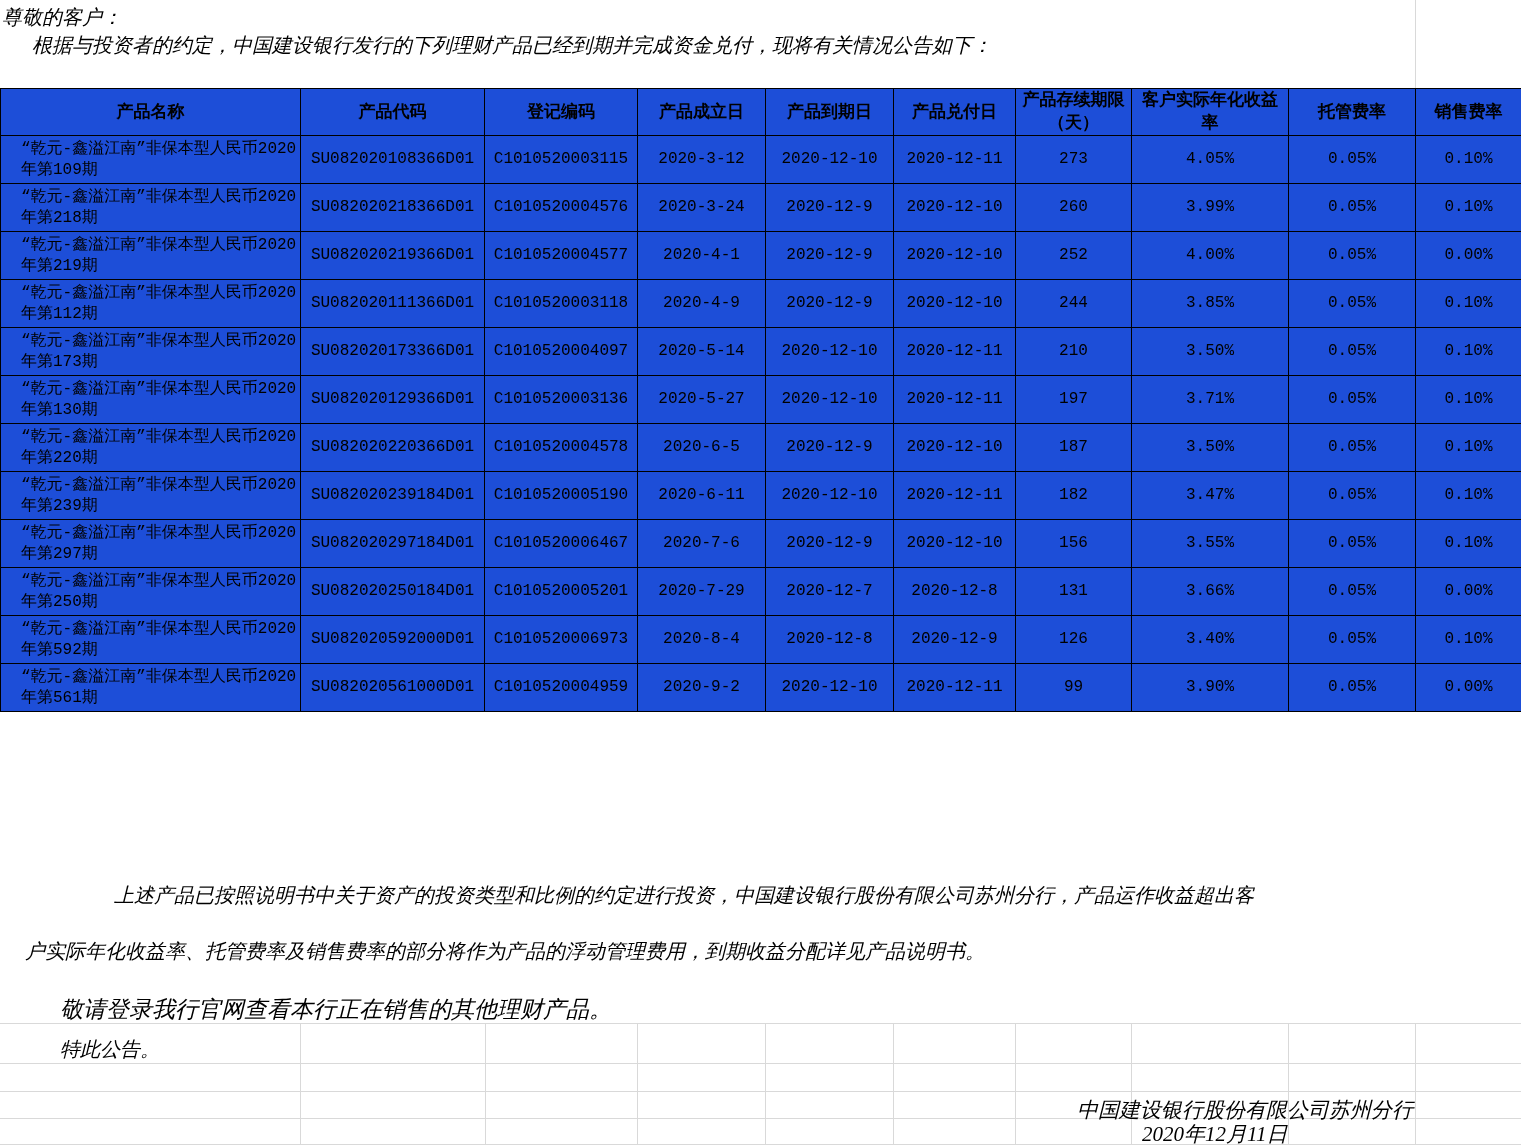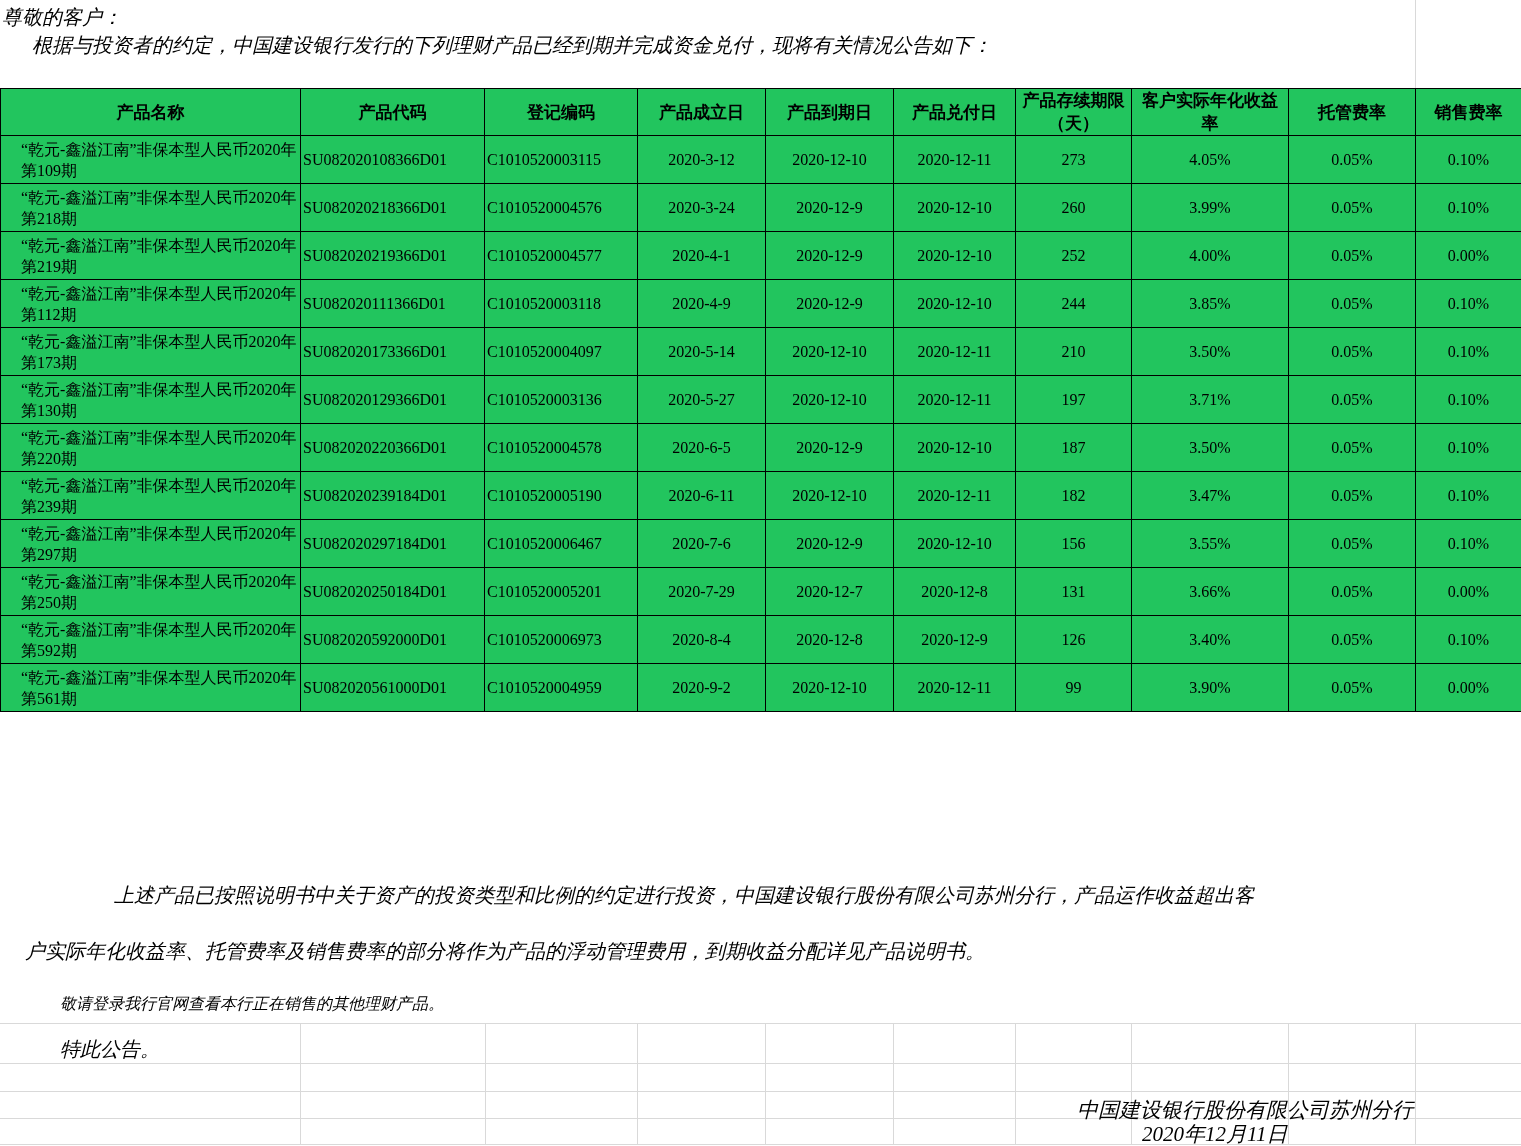--- a/index.html
+++ b/index.html
@@ -7,37 +7,37 @@
     width:1521px; height:1146px; background:#ffffff; position:relative;
     font-family:"Liberation Serif","DejaVu Serif",serif; color:#000;
     overflow:hidden;
   }
   .abs { position:absolute; white-space:nowrap;font-style:italic; }
   #salutation { left:2px; top:4px; font-size:20px; }
   #intro-line { left:32px; top:32px; font-size:20px; }
 
   table#products {
     position:absolute; left:0; top:88px; width:1521px;
-    border-collapse:collapse; table-layout:fixed; background:#22c55e; z-index:2;
+    border-collapse:collapse; table-layout:fixed; background:#1d4ed8; z-index:2;font-family:Liberation Mono, monospace;
   }
   th,td { border:1px solid #000; overflow:hidden; }
   th {
     font-size:17px; font-weight:bold; height:46px; text-align:center;
     vertical-align:middle; padding:0 3px; line-height:23px; white-space:normal;
   }
   td {
     font-size:16px; height:47px; text-align:center; vertical-align:middle;
     padding:0 2px; line-height:21px;
   }
   td.c0 { text-align:left; padding:0 1px 0 20px; white-space:normal; }
-  td.c1, td.c2 { text-align:left; padding-left:2px; white-space:nowrap; }
+  td.c1, td.c2 { text-align:center; padding-left:2px; white-space:nowrap; }
 
   #para1 { left:0; top:882; font-size:20px; }
   #para2 { left:0; top:938px; font-size:20px;margin-left:25px; }
-  #para3 { left:60px; top:994px; font-size:16px; }
+  #para3 { left:60px; top:994px; font-size:23px; }
   #para4 { left:60px; top:1036px; font-size:20px; }
   #para1 { top:882px; text-indent:114px; }
   #signature { left:1077px; top:1096px; font-size:21px; }
   #docdate { left:1142px; top:1120px; font-size:21px; }
 
   .grid-h { position:absolute; left:0; width:1521px; height:1px; background:#d9d9d9; z-index:0; }
   .grid-v { position:absolute; width:1px; background:#d9d9d9; z-index:0; }
   .txt { z-index:3; }
 </style>
 </head>

